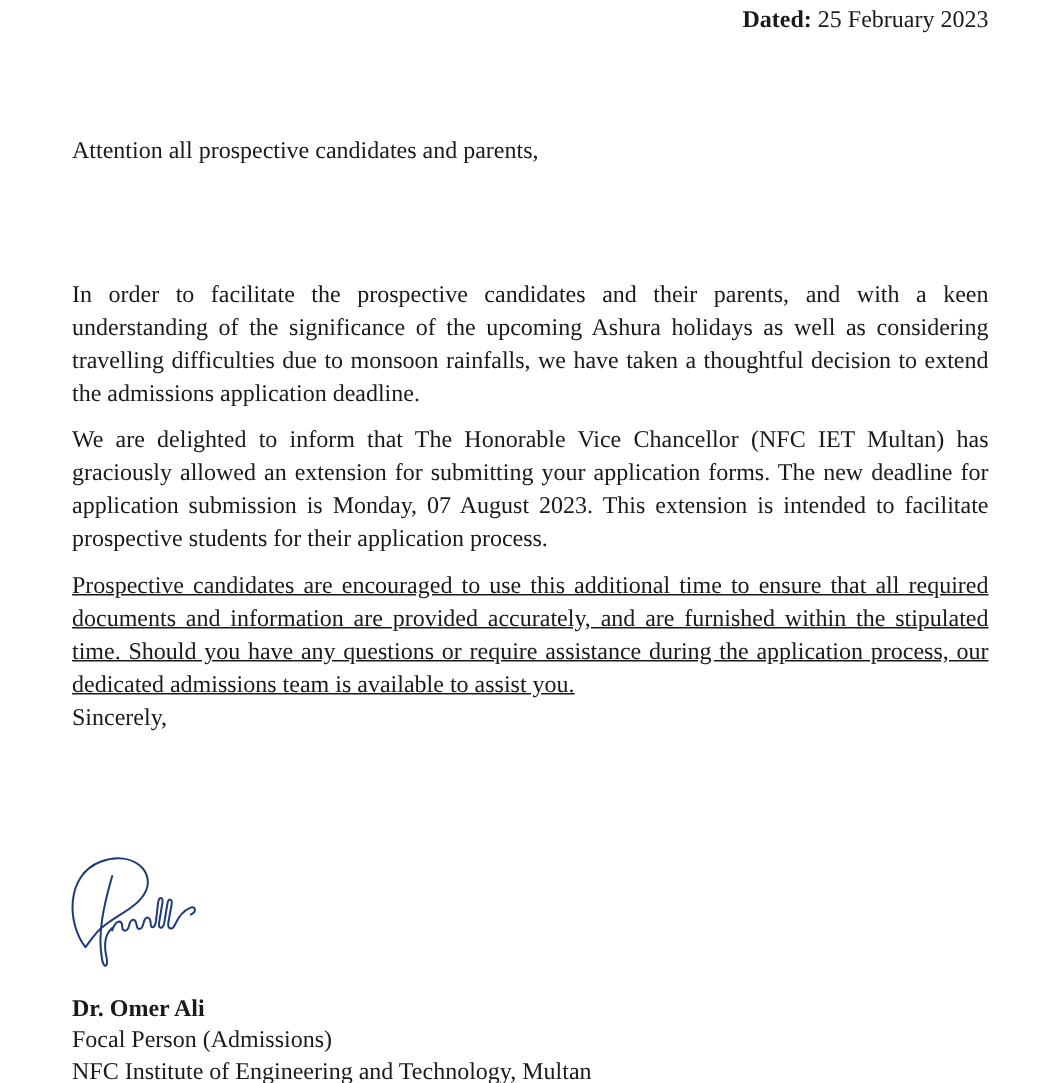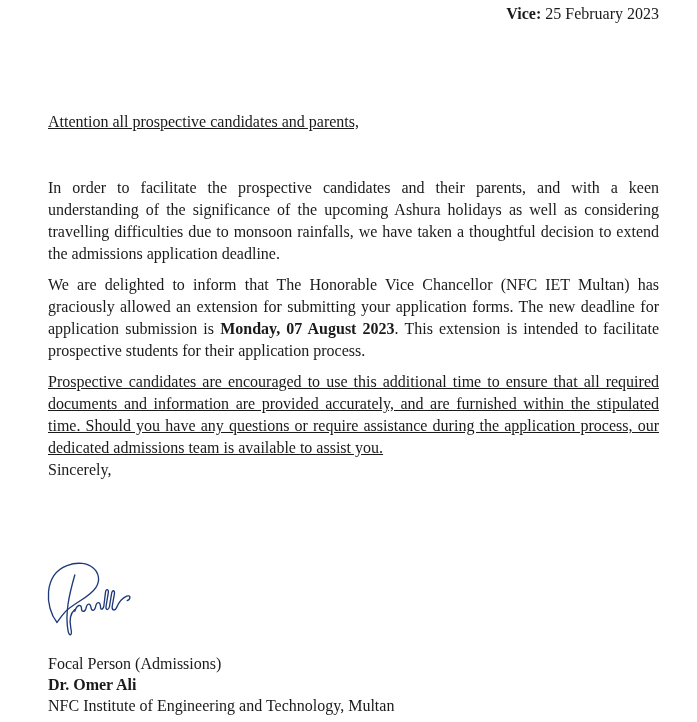--- a/index.html
+++ b/index.html
@@ -23,33 +23,32 @@
     padding: 4px 38px 0 48px;
     background: #ffffff;
   }
   .dated-line {
     text-align: right;
     line-height: 19px;
     white-space: nowrap;
   }
   .dated-label { font-weight: bold; }
   .salutation {
-    margin-top: 89px;
+    margin-top: 68px;
     line-height: 19px;
-    text-decoration: underline;
   }
   .body-para {
     text-align: justify;
     line-height: 22px;
     margin: 0;
   }
-  .para-1 { margin-top: 46px; }
+  .para-1 { margin-top: 76px; }
   .para-2 { margin-top: 9px; }
   .para-3 { margin-top: 9px; text-decoration: underline; }
-  .deadline-bold { font-weight: bold; }
+  .deadline-bold { font-weight: normal; }
   .closing {
     margin-top: 0;
     line-height: 22px;
   }
   .signature-wrap {
     margin-top: 70px;
     margin-left: -8px;
     width: 112px;
     height: 96px;
   }
@@ -60,21 +59,21 @@
   }
   .sig-name { font-weight: bold; }
   .sig-line { display: block; }
 </style>
 </head>
 <body>
 
 <div class="page">
 
   <div class="dated-line">
-    <span class="dated-label">Vice:</span>
+    <span class="dated-label">Dated:</span>
     <span class="dated-value">25 February 2023</span>
   </div>
 
   <div class="salutation">Attention all prospective candidates and parents,</div>
 
   <p class="body-para para-1">In order to facilitate the prospective candidates and their parents, and with a keen understanding of the significance of the upcoming Ashura holidays as well as considering travelling difficulties due to monsoon rainfalls, we have taken a thoughtful decision to extend the admissions application deadline.</p>
 
   <p class="body-para para-2"><span>We are delighted to inform that The Honorable Vice Chancellor (NFC IET Multan) has graciously allowed an extension for submitting your application forms. The new deadline for application submission is </span><span class="deadline-bold">Monday, 07 August 2023</span><span>. This extension is intended to facilitate prospective students for their application process.</span></p>
 
   <p class="body-para para-3">Prospective candidates are encouraged to use this additional time to ensure that all required documents and information are provided accurately, and are furnished within the stipulated time. Should you have any questions or require assistance during the application process, our dedicated admissions team is available to assist you.</p>
@@ -85,19 +84,19 @@
     <svg width="112" height="96" viewBox="0 0 200 172">
       <g fill="none" stroke="#1e3a7a" stroke-width="2.4" stroke-linecap="round" stroke-linejoin="round">
         <path d="M30 128 C8 100 6 42 48 26 C88 11 116 40 100 65 C88 84 58 94 44 110 C36 119 32 126 30 128"></path>
         <path d="M62 43 C52 78 44 112 50 143 C52 154 58 152 55 139 C52 125 54 112 62 105"></path>
         <path d="M62 108 C66 95 74 95 74 103 C74 110 80 110 82 103 C84 93 90 93 91 101 C92 108 97 108 99 101 C101 90 107 90 108 99 C108 106 112 106 114 99 L117 74 C118 67 123 68 122 75 L118 99 C117 106 122 107 124 100 L128 76 C129 69 134 70 133 77 L129 99 C128 107 134 108 137 101 C141 92 148 84 155 81 C162 78 163 86 156 89"></path>
       </g>
     </svg>
   </div>
 
   <div class="sig-block">
+    <span class="sig-line sig-name">Dr. Omer Ali</span>
     <span class="sig-line">Focal Person (Admissions)</span>
-    <span class="sig-line sig-name">Dr. Omer Ali</span>
     <span class="sig-line">NFC Institute of Engineering and Technology, Multan</span>
 
   </div>
 
 </div>
 
 </body></html>

